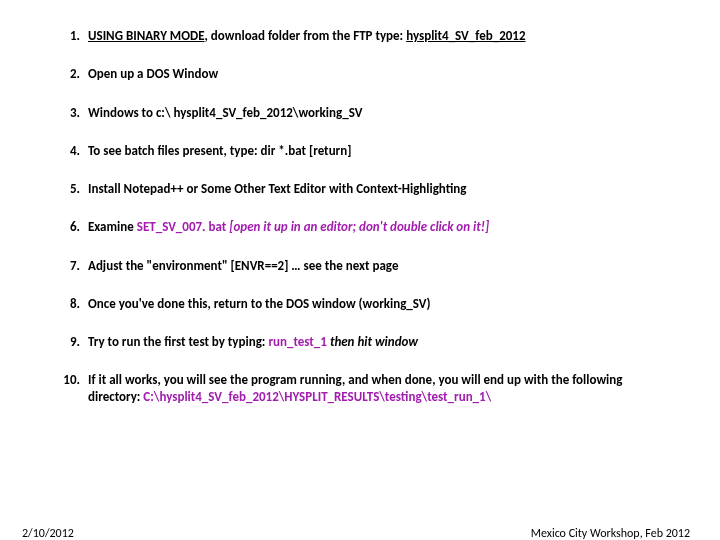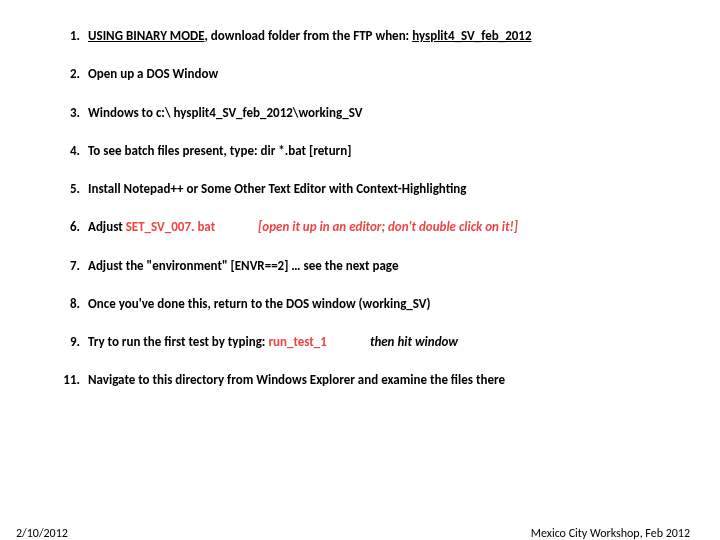--- a/index.html
+++ b/index.html
@@ -22,42 +22,42 @@
     font-weight: bold;
     line-height: 1.25;
   }
   .num {
     min-width: 28px;
     text-align: right;
     padding-right: 8px;
   }
   .content { flex: 1; }
   .underline { text-decoration: underline; text-align: center; }
-  .red { color: #ef4444; }
-  .italic { font-style: italic; margin-left: 40px; }
+  .red { color: #a21caf; }
+  .italic { font-style: italic; }
   .footer {
     position: absolute;
     bottom: 14px;
     left: 0;
     width: 720px;
     font-size: 12px;
     font-weight: normal;
   }
-  .footer-date { position: absolute; left: 16px; }
+  .footer-date { position: absolute; left: 22px; }
   .footer-center { position: absolute; left: 0; width: 690px; text-align: right; }
 </style>
 </head>
 <body>
 
 <div class="slide">
 
   <div class="item">
     <span class="num">1.</span>
     <span class="content">
-      <span class="underline">USING BINARY MODE</span><span>, download folder from the FTP when: </span><span class="underline">hysplit4_SV_feb_2012</span>
+      <span class="underline">USING BINARY MODE</span><span>, download folder from the FTP type: </span><span class="underline">hysplit4_SV_feb_2012</span>
     </span>
   </div>
 
   <div class="item">
     <span class="num">2.</span>
     <span class="content">Open up a DOS Window</span>
   </div>
 
   <div class="item">
     <span class="num">3.</span>
@@ -70,45 +70,47 @@
   </div>
 
   <div class="item">
     <span class="num">5.</span>
     <span class="content">Install Notepad++ or Some Other Text Editor with Context-Highlighting</span>
   </div>
 
   <div class="item">
     <span class="num">6.</span>
     <span class="content">
-      <span>Adjust </span><span class="red">SET_SV_007. bat</span><span class="red italic">  [open it up in an editor; don't double click on it!]</span>
+      <span>Examine </span><span class="red">SET_SV_007. bat</span><span class="red italic">  [open it up in an editor; don't double click on it!]</span>
     </span>
   </div>
 
   <div class="item">
     <span class="num">7.</span>
     <span class="content">Adjust the "environment" [ENVR==2] … see the next page</span>
   </div>
 
   <div class="item">
     <span class="num">8.</span>
     <span class="content">Once you've done this, return to the DOS window (working_SV)</span>
   </div>
 
   <div class="item">
     <span class="num">9.</span>
     <span class="content">
       <span>Try to run the first test by typing: </span><span class="red"> run_test_1</span><span class="italic"> then hit window</span>
     </span>
   </div>
 
+  <div class="item">
+    <span class="num">10.</span>
+    <span class="content">
+      <span>If it all works, you will see the program running, and when done, you will end up with the following directory: </span><span class="red">C:\hysplit4_SV_feb_2012\HYSPLIT_RESULTS\testing\test_run_1\</span>
+    </span>
+  </div>
 
-  <div class="item">
-    <span class="num">11.</span>
-    <span class="content">Navigate to this directory from Windows Explorer and examine the files there</span>
-  </div>
 
 </div>
 
 <div class="footer">
   <span class="footer-date">2/10/2012</span>
   <span class="footer-center">Mexico City Workshop, Feb 2012</span>
 </div>
 
 </body></html>

